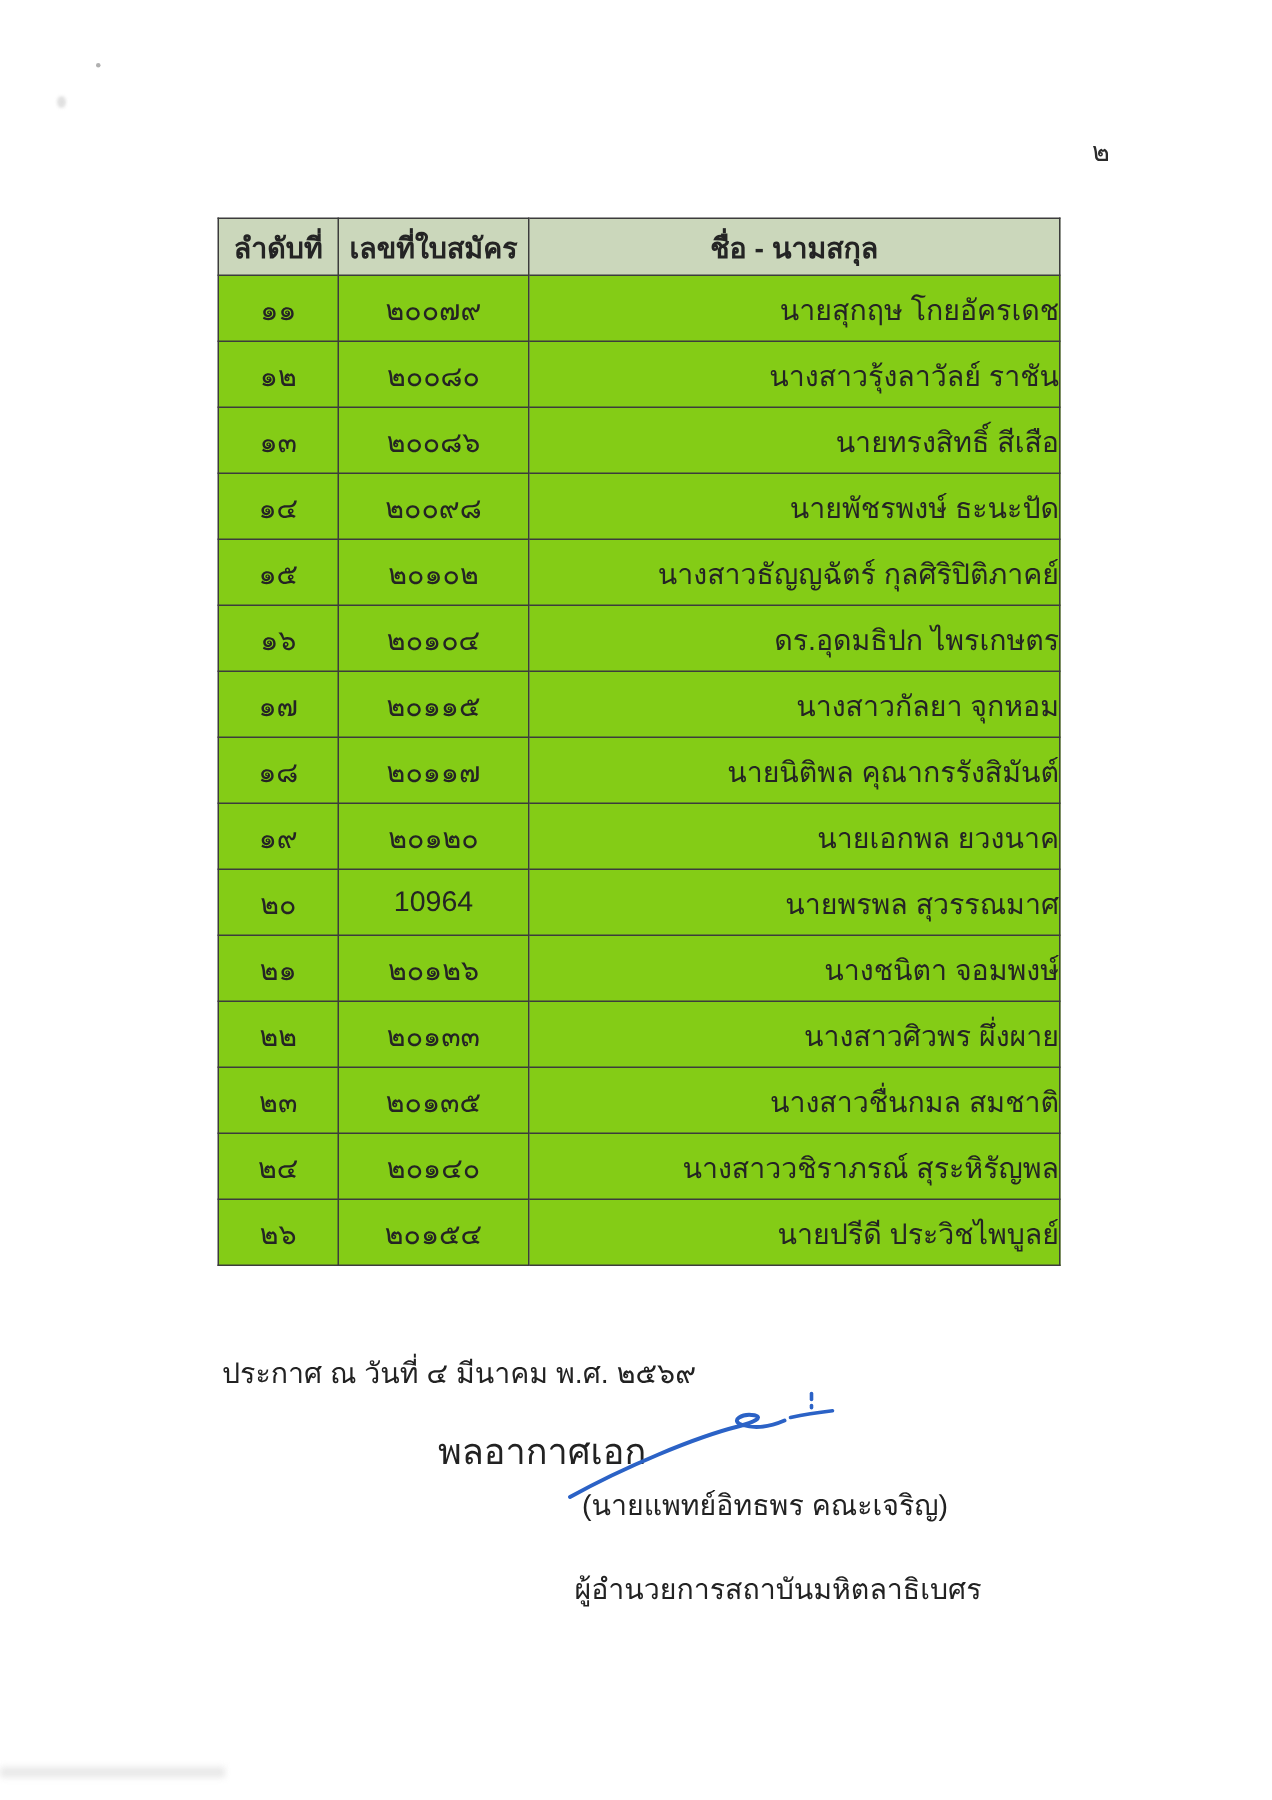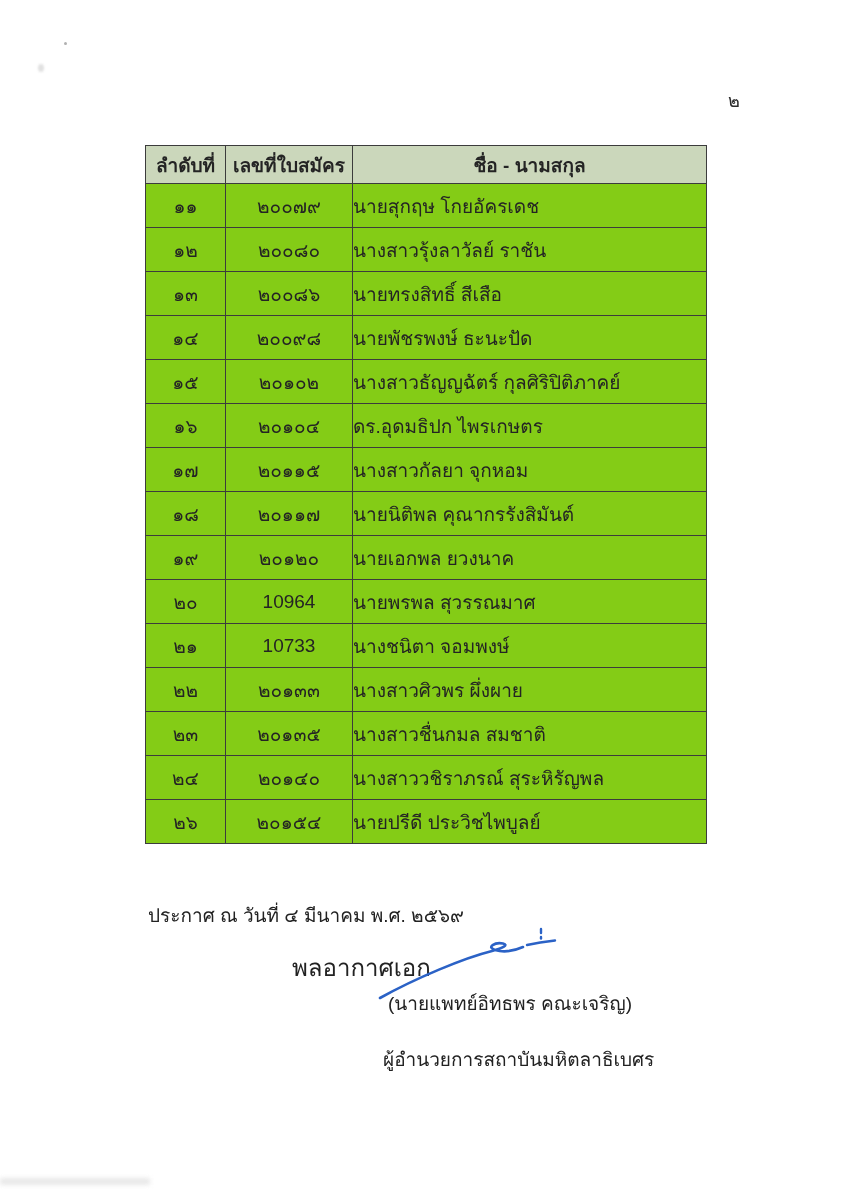--- a/index.html
+++ b/index.html
@@ -57,21 +57,21 @@
     font-size:19px;
   }
   .doc-table tbody td{
     height:43px;
     background:#84cc16;
   }
   .col-order{width:80px;}
   .col-appno{width:127px;}
   .col-name{width:354px;}
   .cell-order,.cell-appno{text-align:center;font-size:18px;}
-  .cell-name{text-align:left;padding-left:14px;font-size:19px;}
+  .cell-name{text-align:right;padding-left:14px;font-size:19px;}
   .footer-announcement{
     position:absolute;
     top:900px;left:148px;
     font-size:19px;
   }
   .footer-rank{
     position:absolute;
     top:948px;left:292px;
     font-size:24px;
   }
@@ -171,21 +171,21 @@
     </tr>
 
     <tr>
       <td class="cell-order">๒๐</td>
       <td class="cell-appno">10964</td>
       <td class="cell-name">นายพรพล สุวรรณมาศ</td>
     </tr>
 
     <tr>
       <td class="cell-order">๒๑</td>
-      <td class="cell-appno">10733</td>
+      <td class="cell-appno">๒๐๑๒๖</td>
       <td class="cell-name">นางชนิตา จอมพงษ์</td>
     </tr>
 
     <tr>
       <td class="cell-order">๒๒</td>
       <td class="cell-appno">๒๐๑๓๓</td>
       <td class="cell-name">นางสาวศิวพร ผึ่งผาย</td>
     </tr>
 
     <tr>

